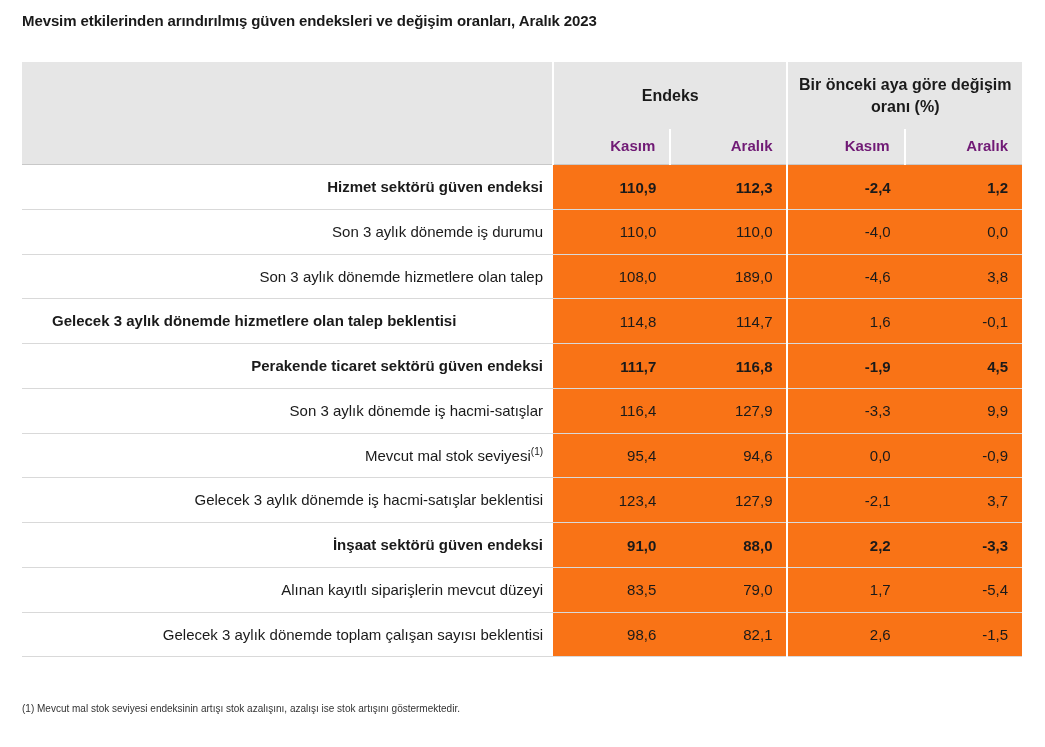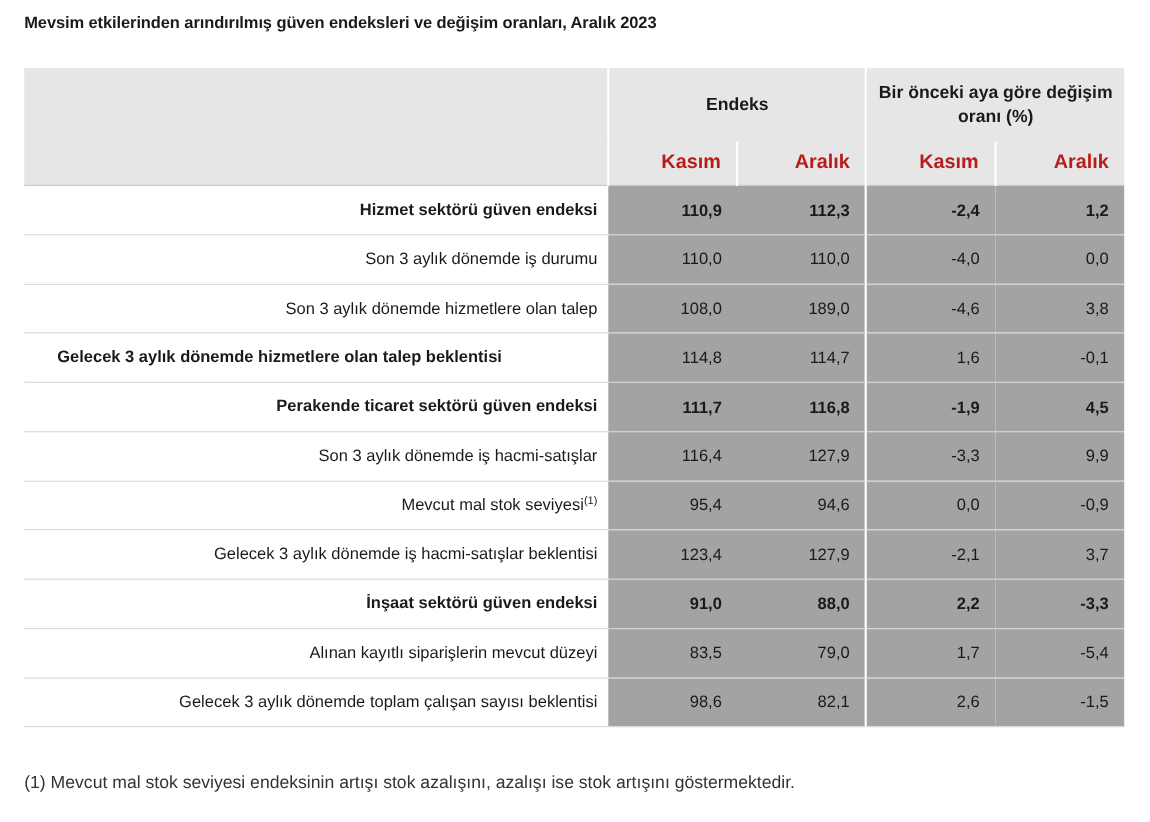--- a/index.html
+++ b/index.html
@@ -53,23 +53,23 @@
     text-align: center;
     font-weight: bold;
     font-size: 16px;
     padding: 12px 10px;
     line-height: 1.35;
     border-left: 2px solid #ffffff;
   }
   .hdr-sub {
     background: #e6e6e6;
     text-align: right;
-    font-size: 18px;
+    font-size: 15px;
     padding: 8px 14px 10px 10px;
-    color: #b91c1c;
+    color: #701a75;
     border-left: 2px solid #ffffff;
   }
   .hdr-sub.firstsub {
     border-left: 2px solid #ffffff;
   }
   tr.row-main td {
     font-weight: bold;
   }
   td.lbl {
     text-align: right;
@@ -96,27 +96,27 @@
     white-space: nowrap;
   }
   td.sep {
     border-left: 2px solid #ffffff;
   }
   tr.row-main td.lbl,
   tr.row-main td.num {
     border-top: 1px solid #c8c8c8;
   }
   .shade {
-    background: #a3a3a3;
+    background: #f97316;
   }
   .footnote {
     position: absolute;
     left: 22px;
     top: 703px;
-    font-size: 16px;
+    font-size: 10px;
     color: #333333;
   }
   sup {
     font-size: 10px;
     vertical-align: super;
   }
 </style>
 </head>
 <body>
 

